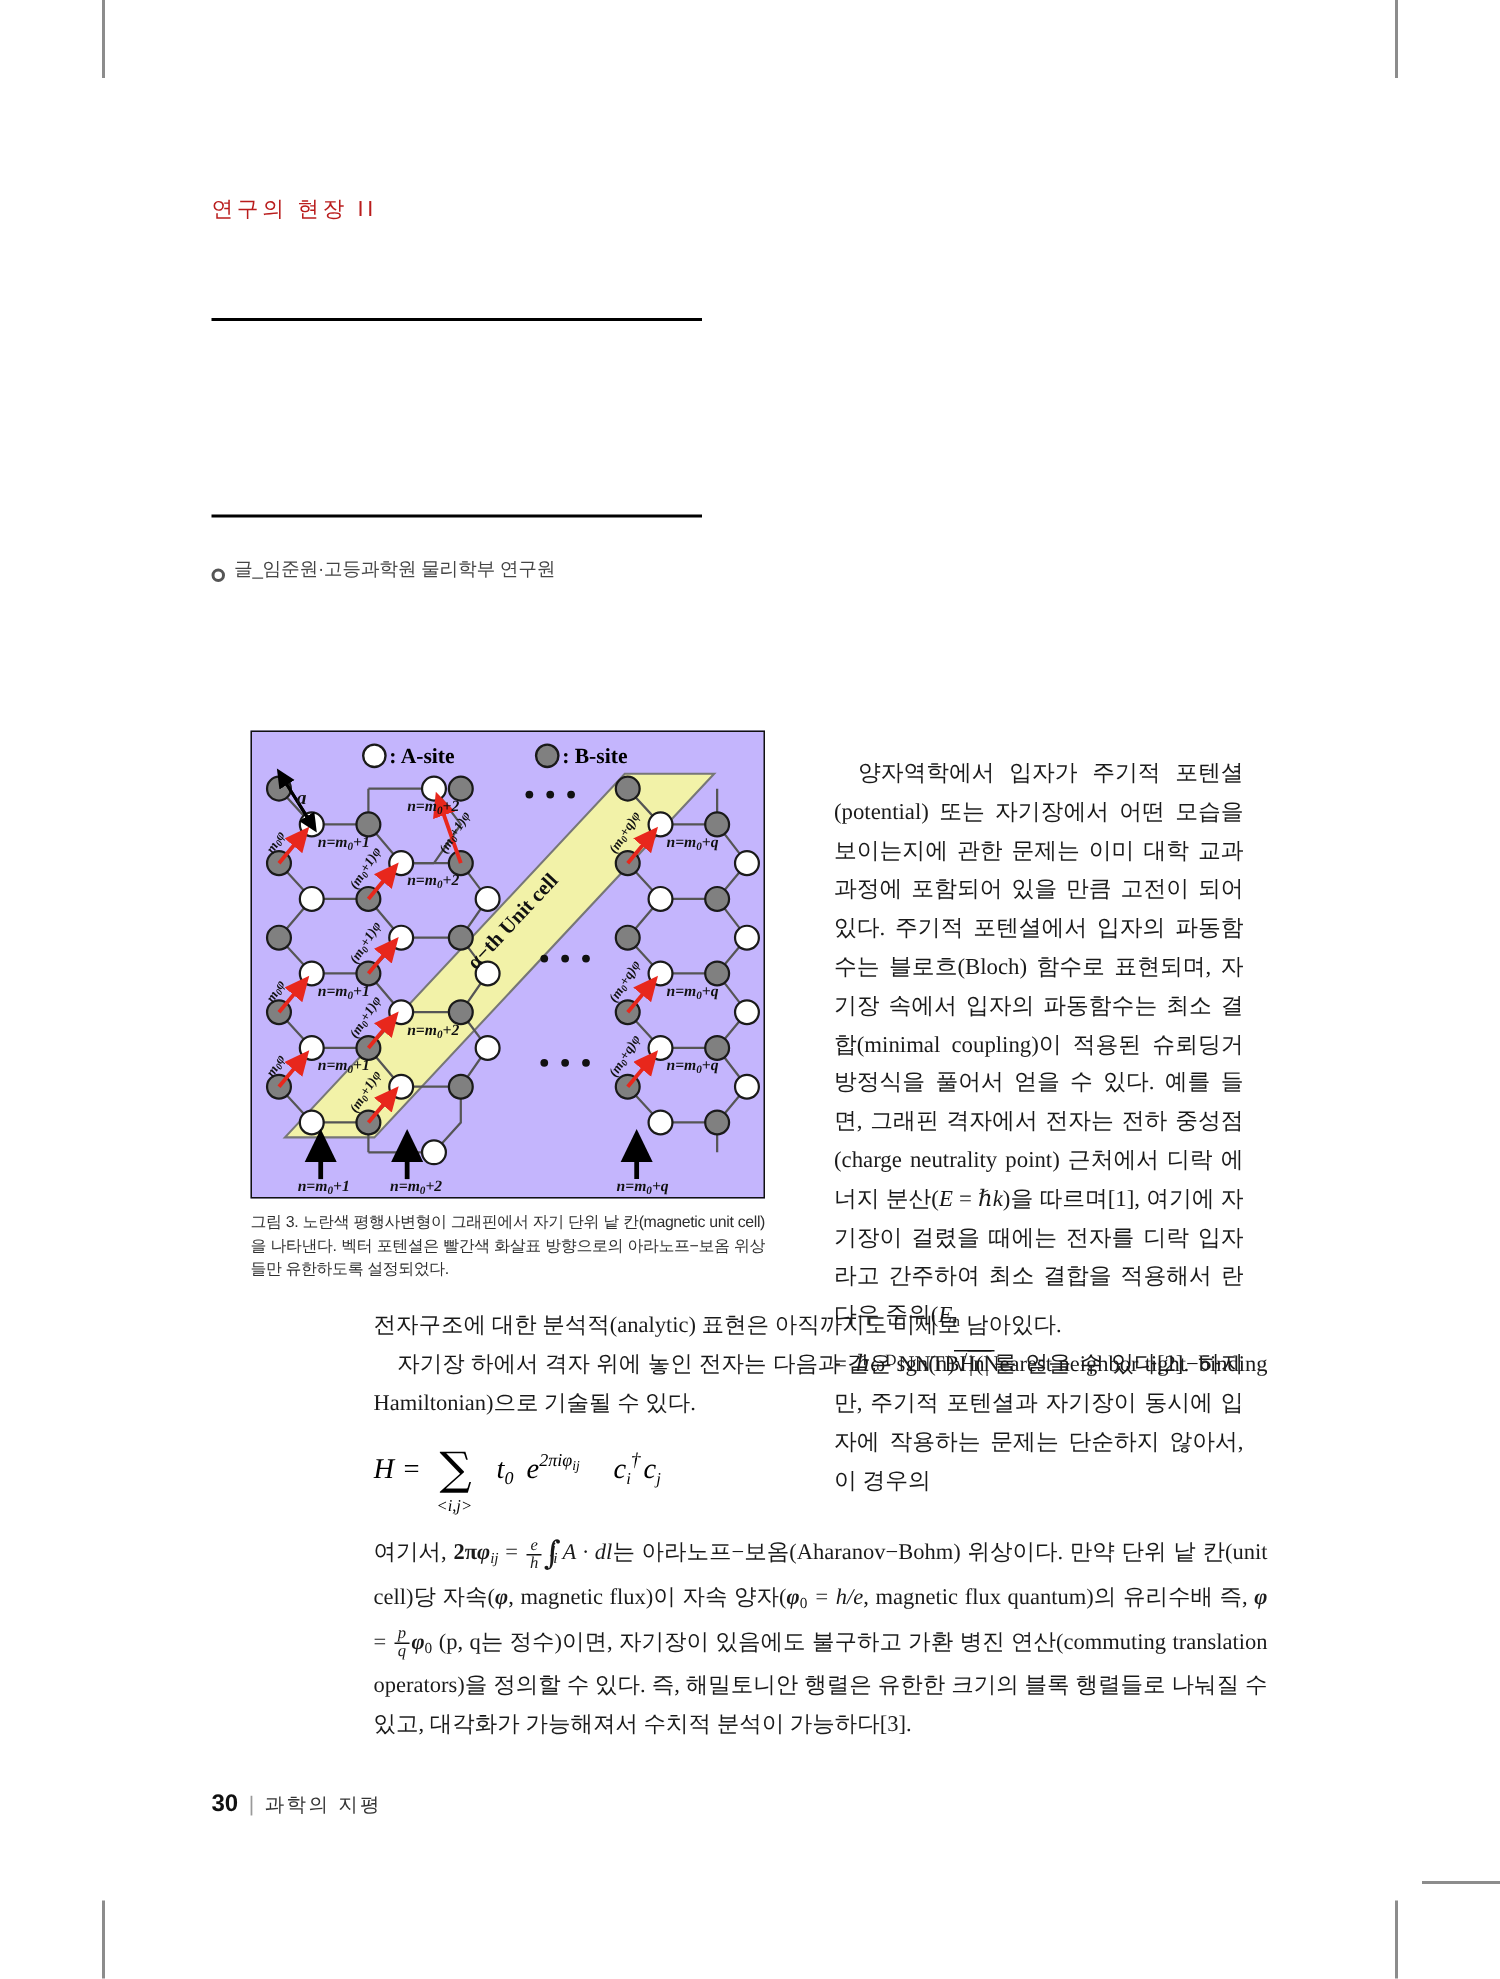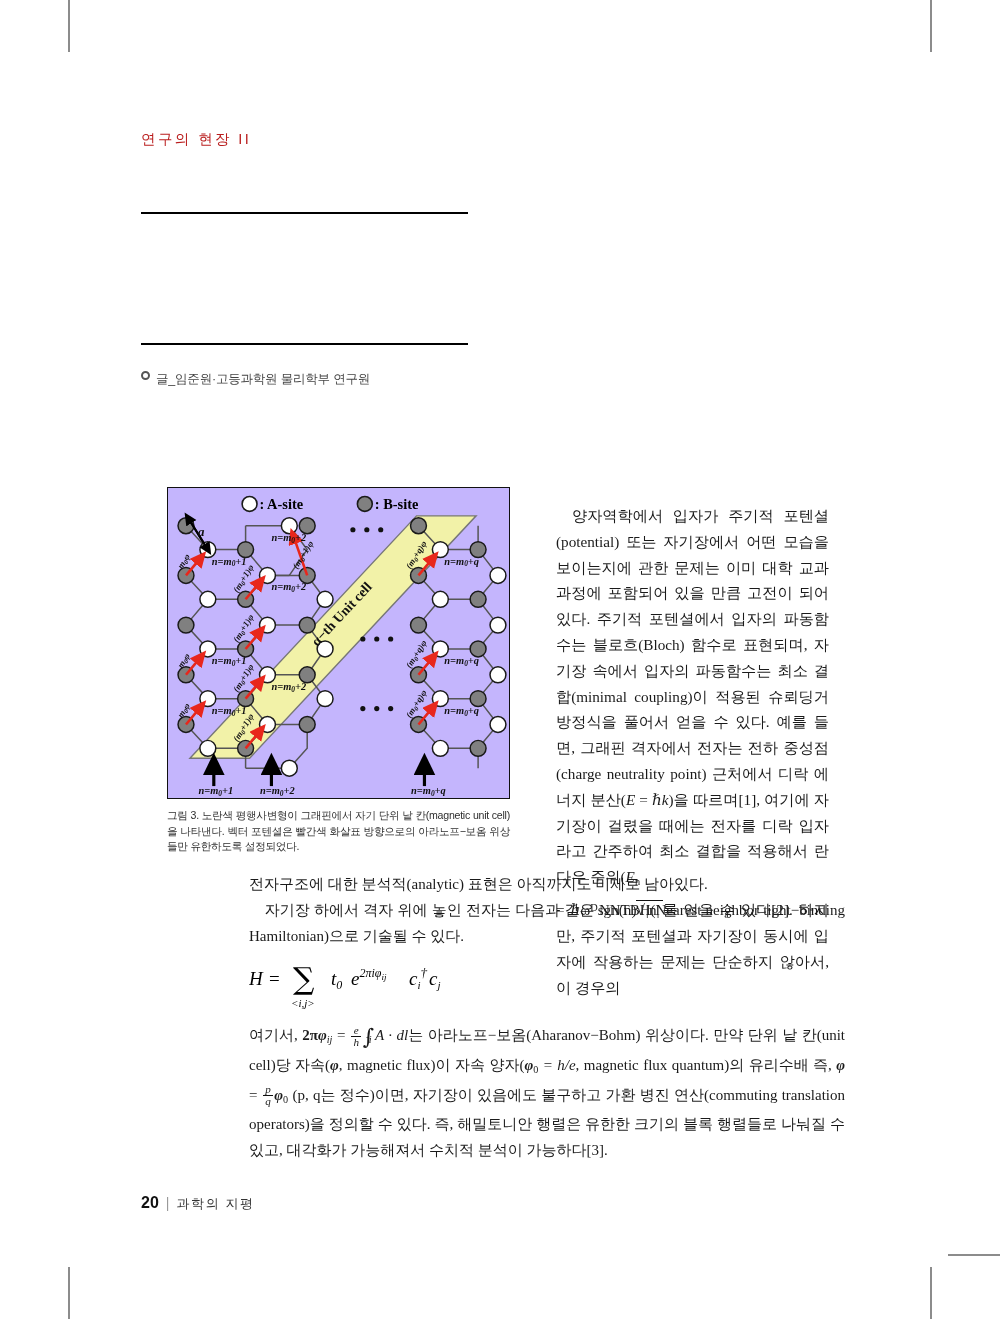--- a/index.html
+++ b/index.html
@@ -40,21 +40,21 @@
     position:absolute;left:139px;top:228px;width:700px;
     font-family:"Liberation Sans","DejaVu Sans",sans-serif;
     font-weight:700;font-size:37px;line-height:46px;
     letter-spacing:-1.1px;color:#111;
   }
   #headline .l2{display:block;}
 
   
   #byline-row{
     position:absolute;left:141px;top:371px;
-    display:flex;align-items:flex-start;gap:6px;
+    display:flex;align-items:flex-end;gap:6px;
   }
   #byline-bullet{
     width:9px;height:9px;border-radius:50%;
     border:2.5px solid #555;box-sizing:border-box;display:inline-block;
   }
   #byline-text{
     font-family:"Liberation Sans","DejaVu Sans",sans-serif;
     font-size:12.5px;color:#444;letter-spacing:-0.2px;
   }
 
@@ -370,18 +370,18 @@
       <text x="160" y="30" font-family="Liberation Serif, serif" font-size="19" font-style="italic">c<tspan font-size="11" dy="4">i</tspan><tspan font-size="13" dy="-12">†</tspan></text>
       <text x="180" y="30" font-family="Liberation Serif, serif" font-size="19" font-style="italic">c<tspan font-size="11" dy="4">j</tspan></text>
     </svg>
   </div>
 
   <div id="body-col" style="top:1020px;">
     <p><span>여기서, </span><span><span class="mb">2π<span class="mi">φ</span></span><span class="sub mi">ij</span> = <span class="frac"><span class="num mi">e</span><span class="den mi">h</span></span><span class="intg">∫</span><span class="sub mi" style="margin-left:-5px;">i</span><span class="sup mi" style="margin-left:-4px;">j</span> <span class="mi">A · dl</span></span><span>는 아라노프−보옴(Aharanov−Bohm) 위상이다. 만약 단위 낱 칸(unit cell)당 자속(</span><span class="mi mb">φ</span><span>, magnetic flux)이 자속 양자(</span><span class="mi mb">φ</span><span class="sub">0</span><span class="mi"> = h/e</span><span>, magnetic flux quantum)의 유리수배 즉, </span><span><span class="mi mb">φ</span> = <span class="frac"><span class="num mi">p</span><span class="den mi">q</span></span><span class="mi mb">φ</span><span class="sub">0</span></span><span> (p, q는 정수)이면, 자기장이 있음에도 불구하고 가환 병진 연산(commuting translation operators)을 정의할 수 있다. 즉, 해밀토니안 행렬은 유한한 크기의 블록 행렬들로 나눠질 수 있고, 대각화가 가능해져서 수치적 분석이 가능하다[3].</span></p>
   </div>
 
   <div id="footer">
-    <span id="page-number">20</span>
+    <span id="page-number">30</span>
     <span id="footer-sep">|</span>
     <span id="footer-title">과학의 지평</span>
   </div>
 
 </div>
 
 </body></html>

